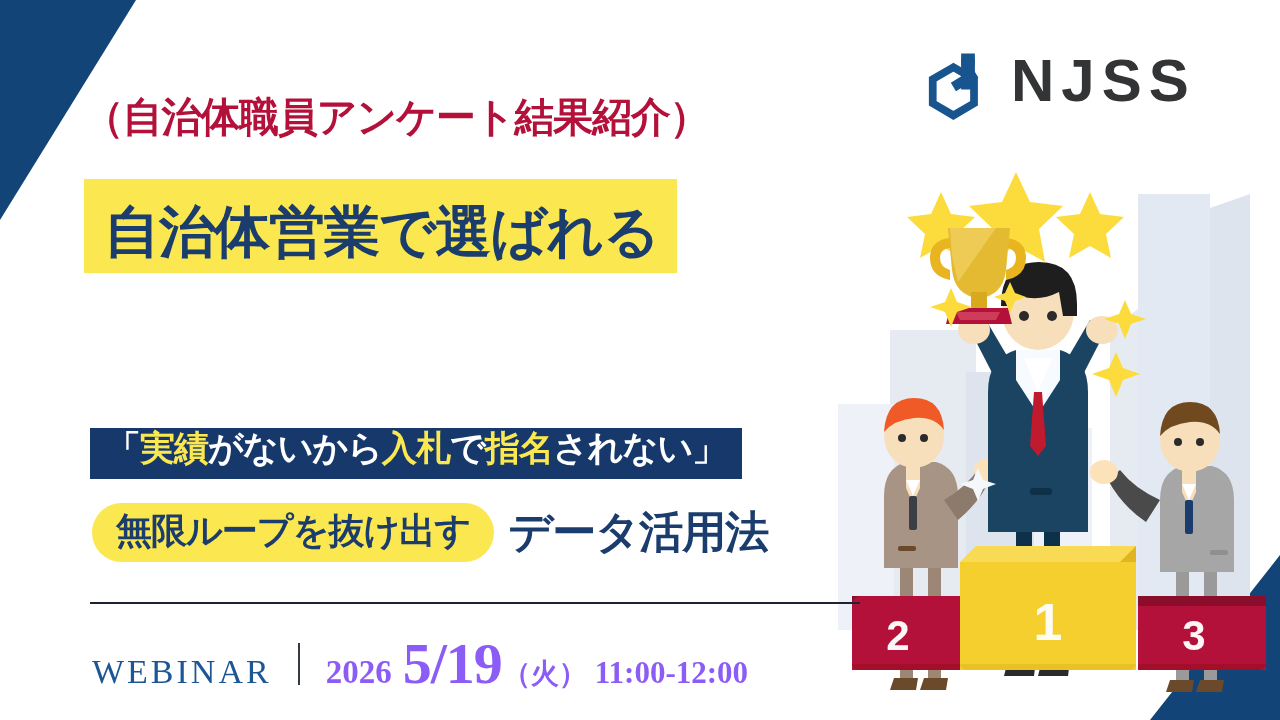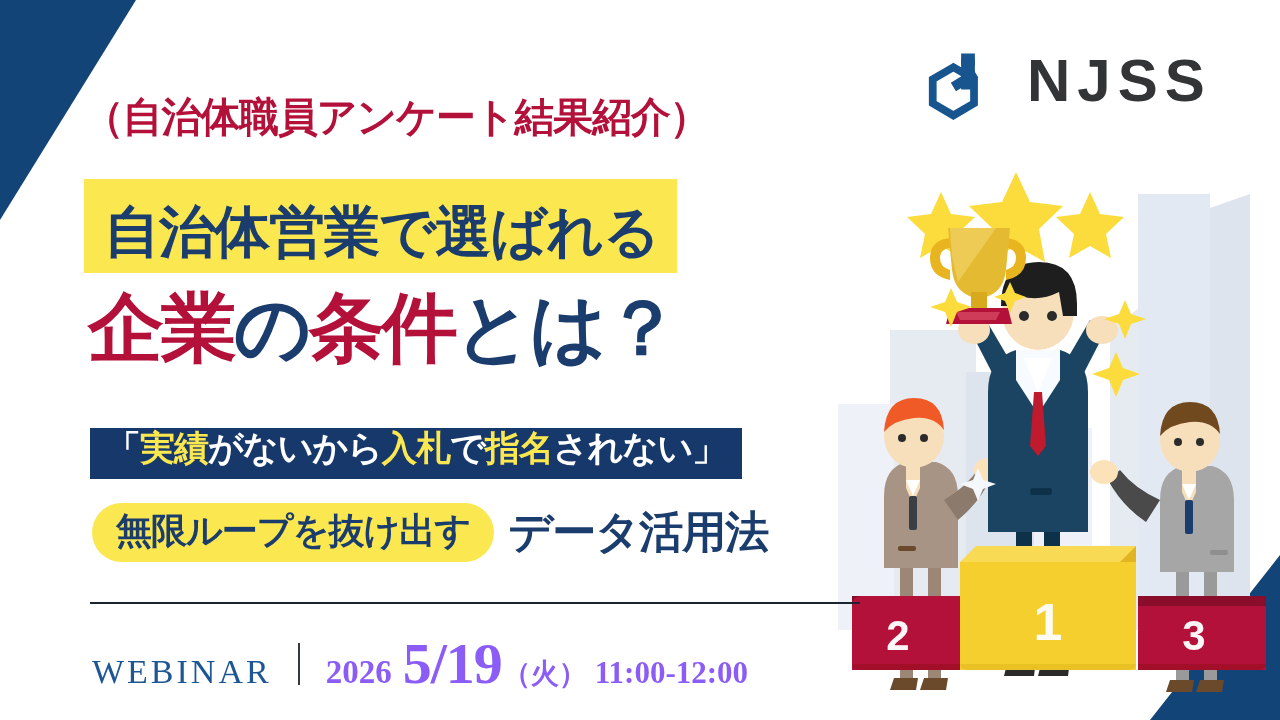--- a/index.html
+++ b/index.html
@@ -30,21 +30,21 @@
 
   
   .illo {
     position:absolute; left:838px; top:0; width:442px; height:720px;
   }
   .illo svg { display:block; width:442px; height:720px; }
 
   
   .logo {
     position:absolute; left:925px; top:38px;
-    display:flex; align-items:center; gap:16px;
+    display:flex; align-items:center; 
     z-index:7;
   }
   .logo-mark { width:86px; height:86px; }
   .logo-word {
     font-family:"Liberation Sans","DejaVu Sans",sans-serif;
     font-size:60px; font-weight:700; color:#333436;
     letter-spacing:7px; line-height:1;
   }
 
   
@@ -268,23 +268,20 @@
     </span>
     <span class="logo-word">NJSS</span>
   </div>
 
   <div class="copy">
 
     <div class="kicker">（自治体職員アンケート結果紹介）</div>
 
     <div class="hl-line">自治体営業で選ばれる</div>
 
-    <div class="big-line">
-      <span class="red">企業</span><span class="navy">の</span><span class="red">条件</span><span class="navy">とは？</span>
-    </div>
 
     <div class="barline">
       <span class="w">「</span><span class="y">実績</span><span class="w">がないから</span><span class="y">入札</span><span class="w">で</span><span class="y">指名</span><span class="w">されない</span><span class="w">」</span>
     </div>
 
     <div class="lastrow">
       <span class="pill">無限ループを抜け出す</span>
       <span class="tail">データ活用法</span>
     </div>
 

